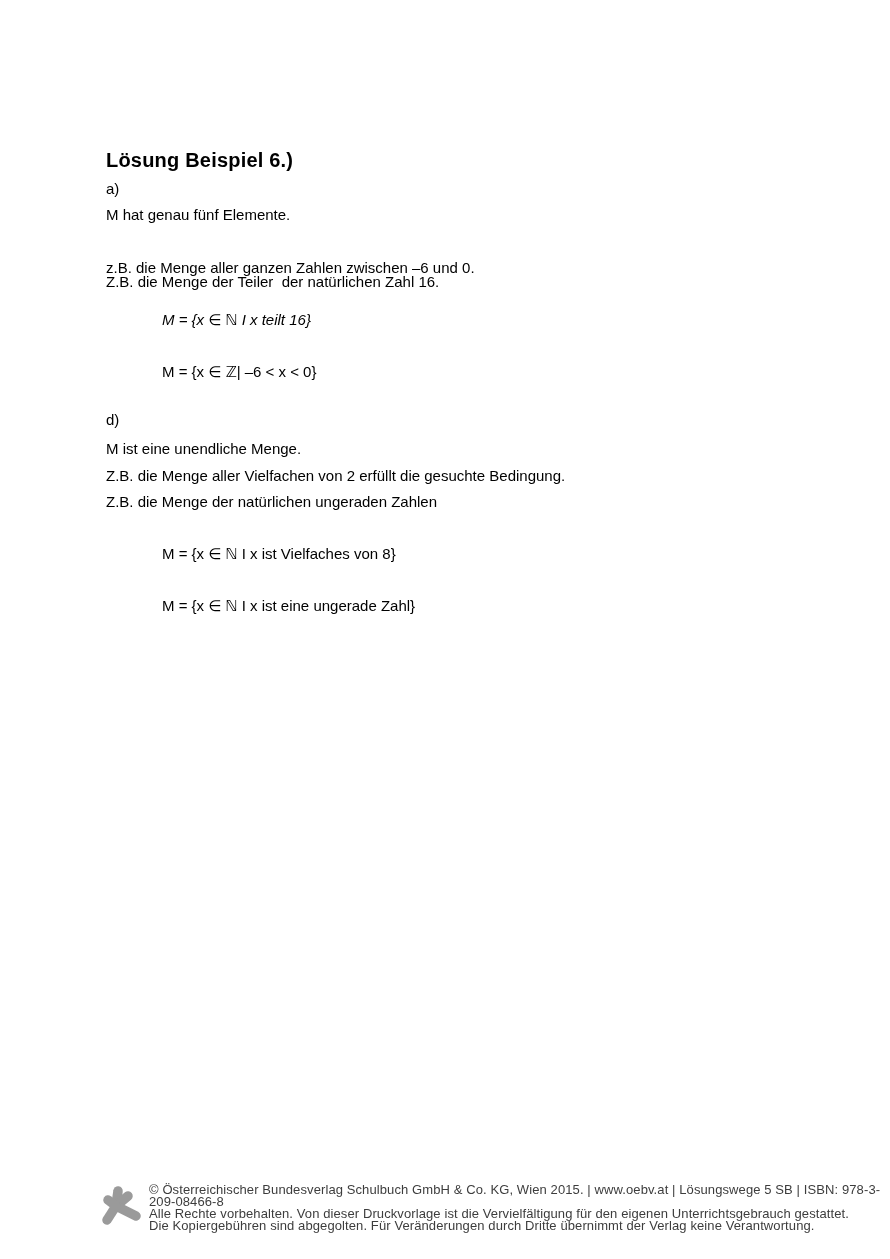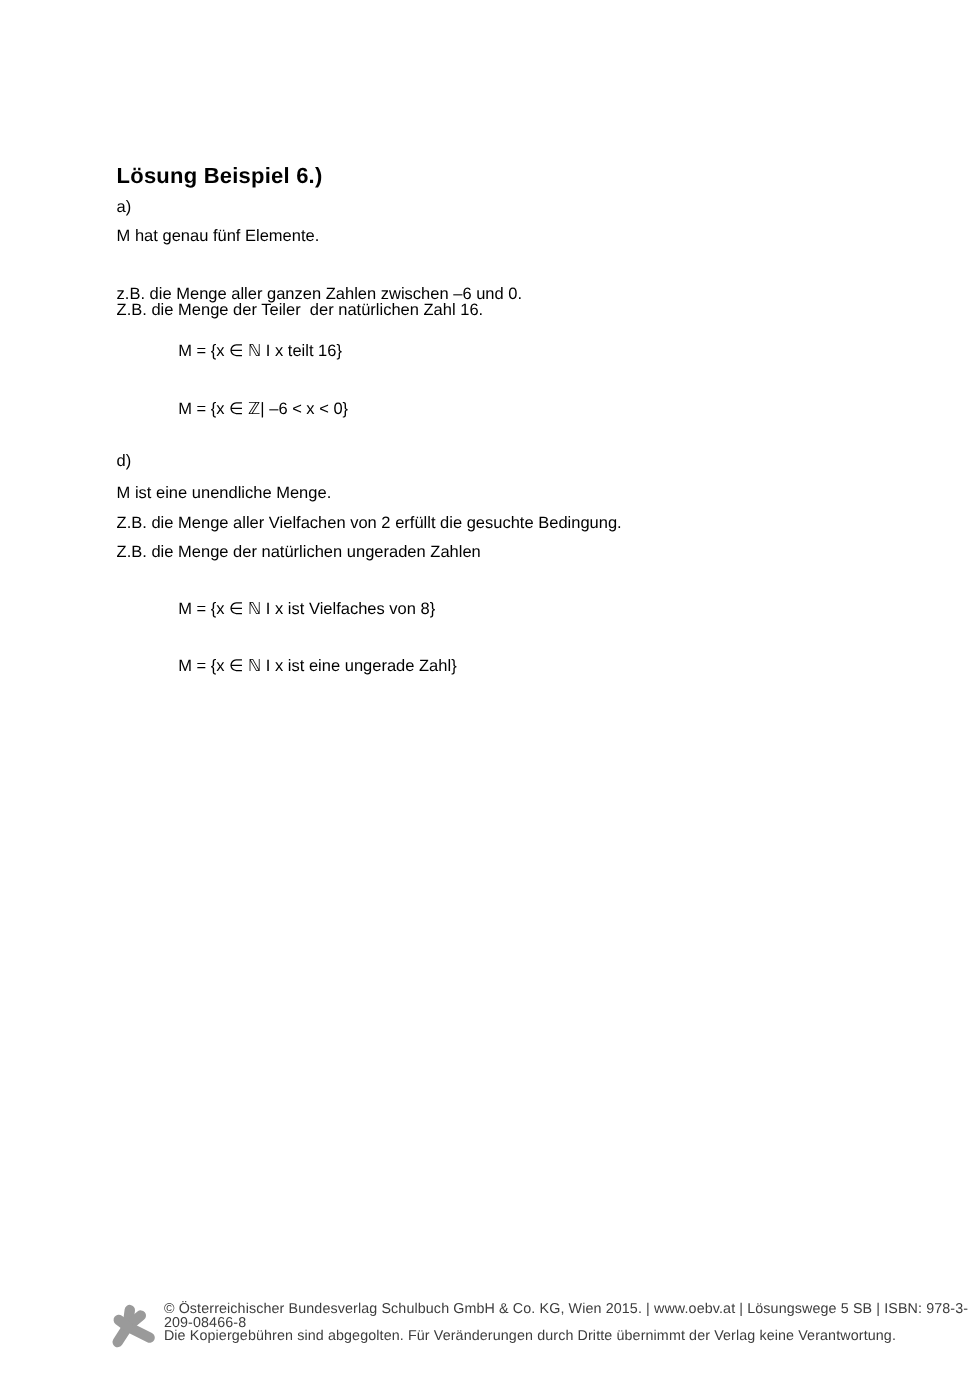--- a/index.html
+++ b/index.html
@@ -34,21 +34,21 @@
   .formula {
     left: 162px;
     font-size: 15px;
     line-height: 17px;
   }
   
   .a-label    { top: 180px; }
   .a-line-0   { top: 206px; }
   .a-line-1   { top: 233px; margin-top: 40px; }
   .a-line-2   { top: 259px; }
-  .a-formula-0{ top: 311px; }
+  .a-formula-0{ top: 311px; font-style: italic; }
   .a-formula-1{ top: 363px; }
   
   .d-label    { top: 411px; }
   .d-line-0   { top: 440px; }
   .d-line-1   { top: 467px; }
   .d-line-2   { top: 493px; }
   .d-formula-0{ top: 545px; }
   .d-formula-1{ top: 597px; }
 
   .footer {
@@ -104,17 +104,18 @@
 
         <line x1="18" y1="22" x2="38" y2="32"></line>
 
         <line x1="18" y1="22" x2="9" y2="36"></line>
 
         <line x1="18" y1="22" x2="10" y2="16"></line>
       </g>
     </svg>
     <div class="footer-text">
       <div>© Österreichischer Bundesverlag Schulbuch GmbH &amp; Co. KG, Wien 2015. | www.oebv.at | Lösungswege 5 SB | ISBN: 978-3-209-08466-8</div>
+      <div>Alle Rechte vorbehalten. Von dieser Druckvorlage ist die Vervielfältigung für den eigenen Unterrichtsgebrauch gestattet.</div>
       <div>Die Kopiergebühren sind abgegolten. Für Veränderungen durch Dritte übernimmt der Verlag keine Verantwortung.</div>
     </div>
   </div>
 
 </div>
 
 </body></html>

